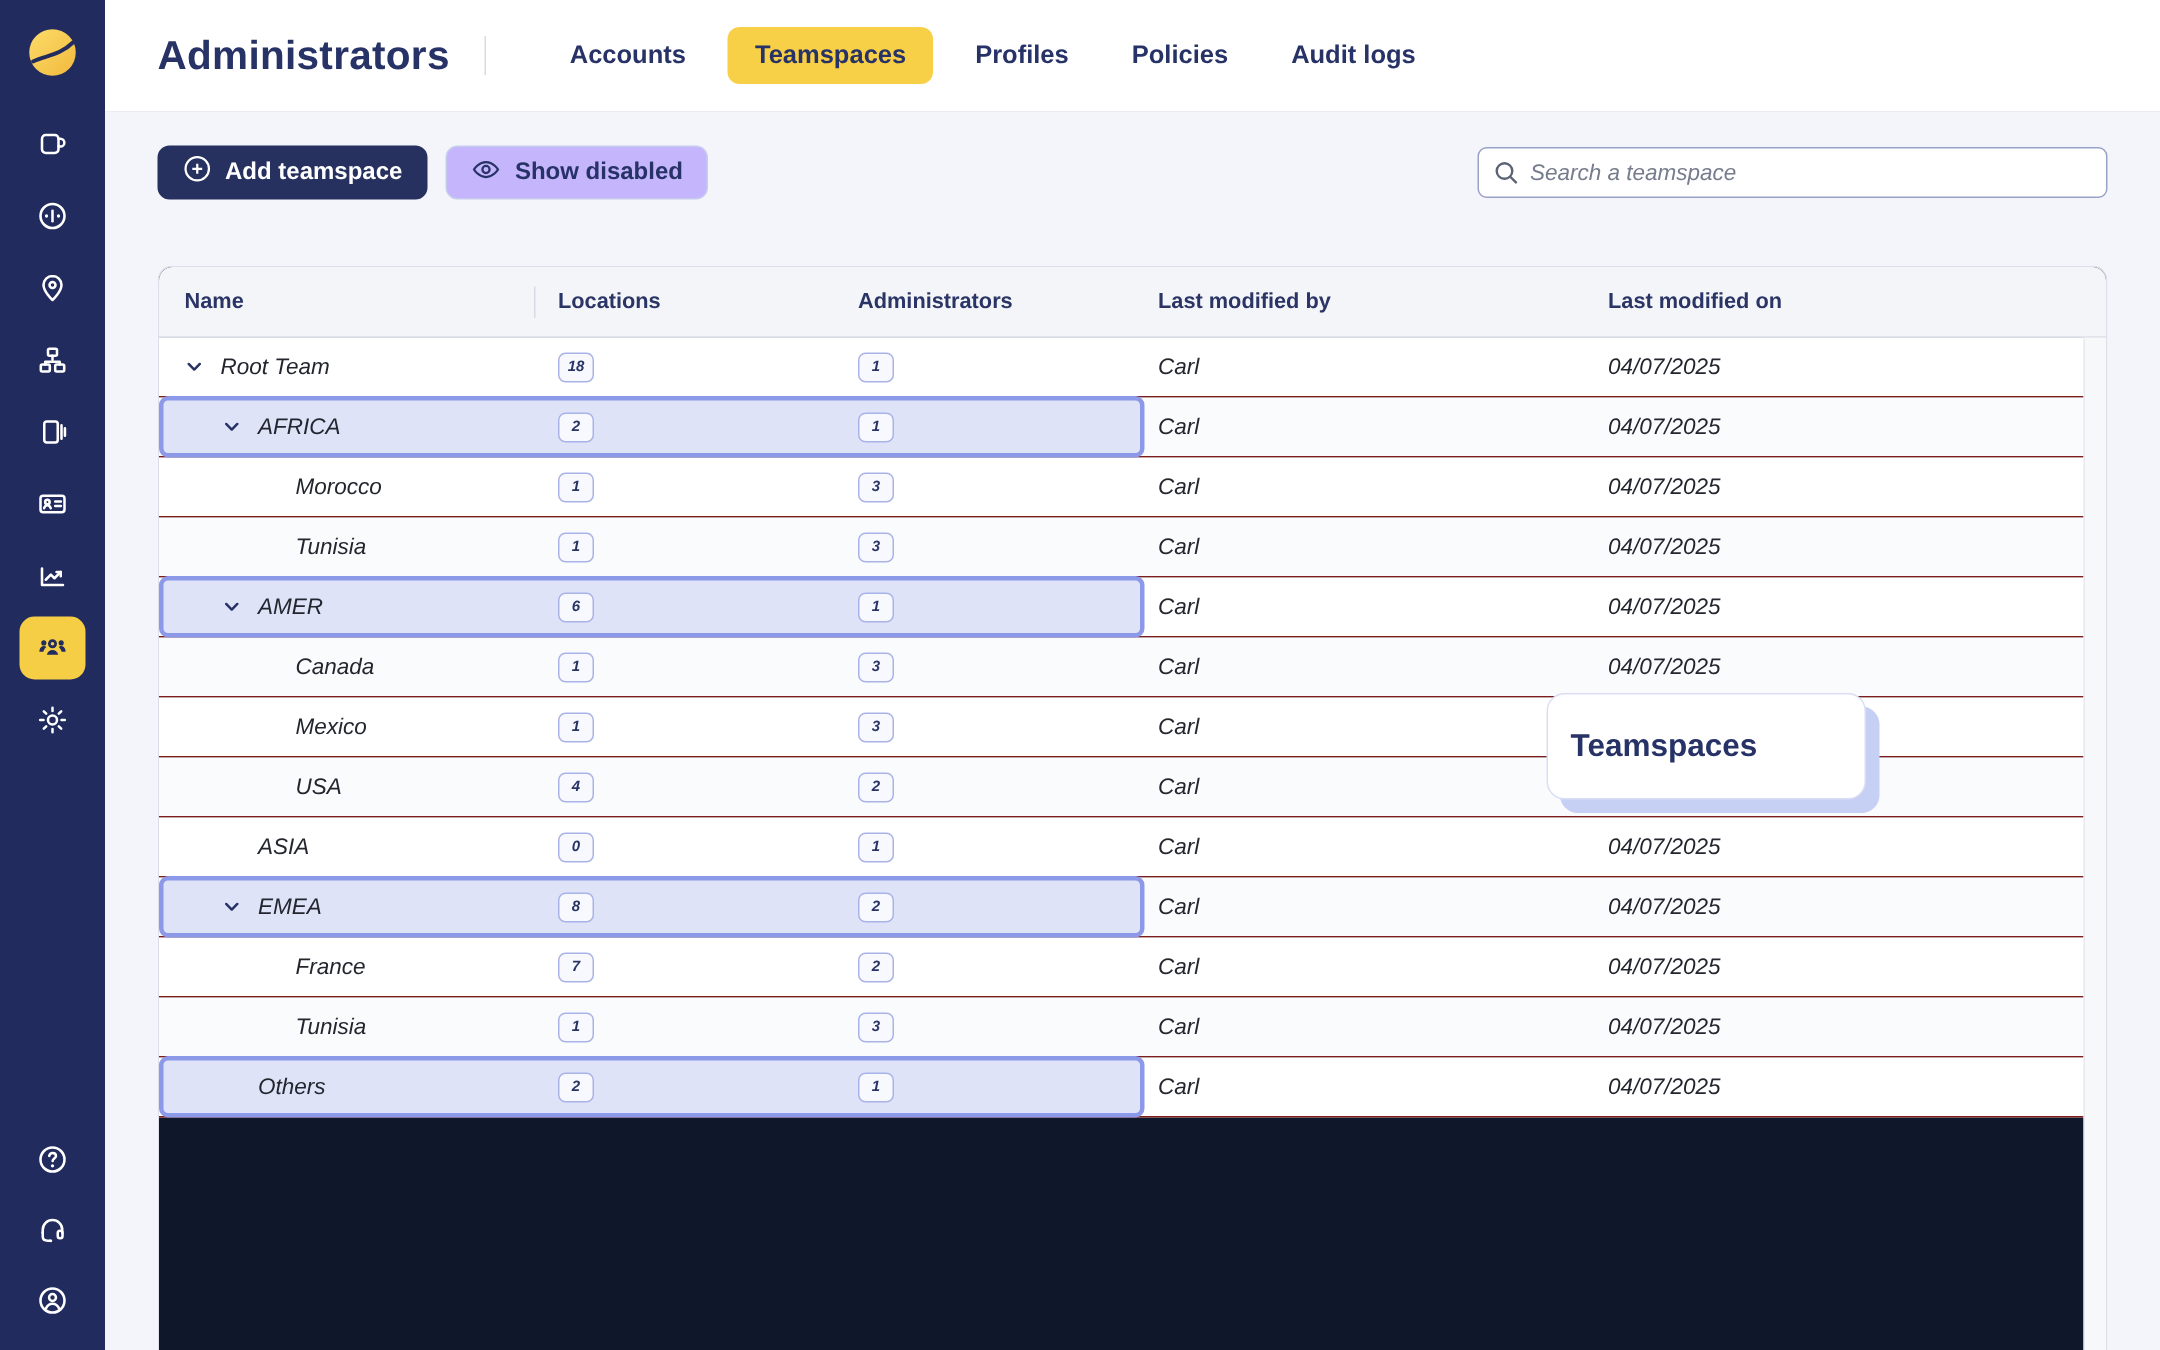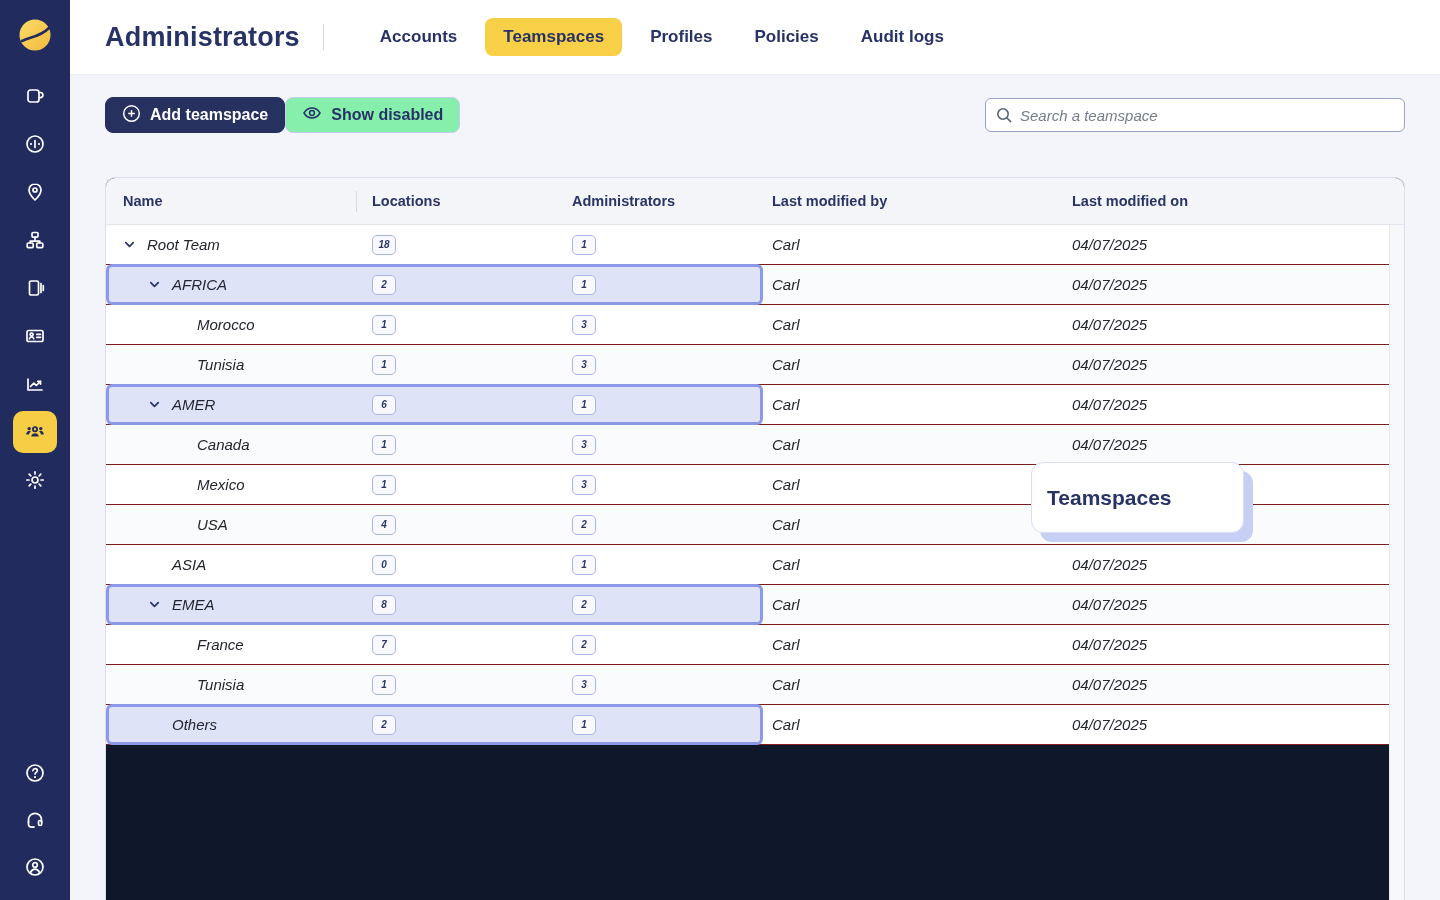--- a/index.html
+++ b/index.html
@@ -32,21 +32,21 @@
     color:#273266; padding:9px 14px; border-radius:8px; cursor:pointer; }
   .tab.active { background:#F8D047; padding:9px 18px; }
 
   .content { flex:1; background:#F4F5FA; padding:22px 35px 0 35px; position:relative; }
 
   
   .toolbar { display:flex; align-items:center; margin-bottom:20px; }
   .btn { display:flex; align-items:center; gap:9px; height:36px; border-radius:8px;
     font-family:inherit; font-size:16px; font-weight:600; cursor:pointer; padding:0 16px; }
   .btn-primary { background:#27315F; color:#fff; border:1px solid #27315F; }
-  .btn-secondary { background:#86efac; color:#273266; border:1px solid #C5CCEE; margin-left:0; }
+  .btn-secondary { background:#c4b5fd; color:#273266; border:1px solid #C5CCEE; margin-left:12px; }
   .btn-secondary:first-of-type { margin-left:22px; }
   .searchbox { margin-left:auto; position:relative; }
   .searchbox input { width:420px; height:34px; border:1px solid #98A1C6; border-radius:6px;
     background:#fff; padding:0 10px 0 34px; font-family:inherit; font-size:15px; color:#2b2f3a; outline:none; }
   .searchbox input::placeholder { font-style:italic; color:#757C8D; }
   .searchbox .mag { position:absolute; left:10px; top:8px; color:#5A6275; }
 
   
   .card { position:relative; width:1300px; height:747px; background:#0f172a;
     border:1px solid #DCDFEA; border-bottom:none; border-radius:10px 10px 0 0; overflow:hidden;

